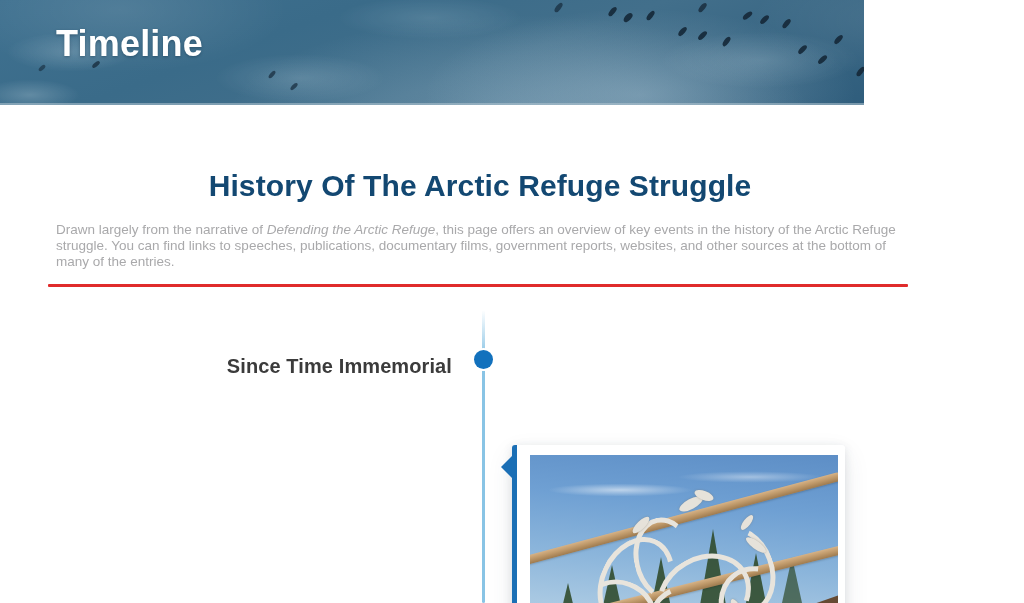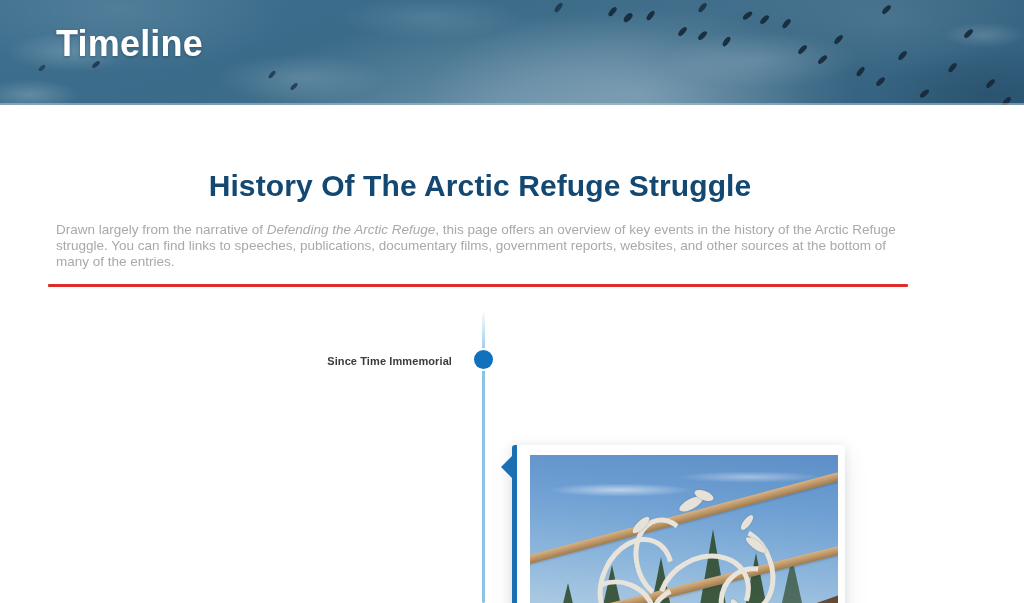--- a/index.html
+++ b/index.html
@@ -16,21 +16,21 @@
     position: relative;
     width: 1024px;
     height: 603px;
     overflow: hidden;
     background: #ffffff;
   }
 
   
   .banner {
     position: relative;
-    width: 1024px;
+    width: 864px;
     height: 105px;
     overflow: hidden;
     background: #3a6d8c;
   }
   .banner-photo {
     position: absolute;
     inset: 0;
     background:
       radial-gradient(ellipse 240px 90px at 120px 10px, rgba(255,255,255,0.10), rgba(255,255,255,0) 70%),
       radial-gradient(ellipse 300px 120px at 640px 95px, rgba(210,228,238,0.30), rgba(210,228,238,0) 72%),
@@ -152,21 +152,21 @@
     border-radius: 50%;
     background: #1271bd;
     box-shadow: 0 0 0 2px #ffffff;
   }
   .timeline-label {
     position: absolute;
     left: 120px;
     top: 250px;
     width: 332px;
     text-align: right;
-    font-size: 11px;
+    font-size: 20px;
     font-weight: 700;
     color: #3b3b3b;
     letter-spacing: 0.1px;
     margin: 0;
   }
 
   
   .timeline-card {
     position: absolute;
     left: 512px;

